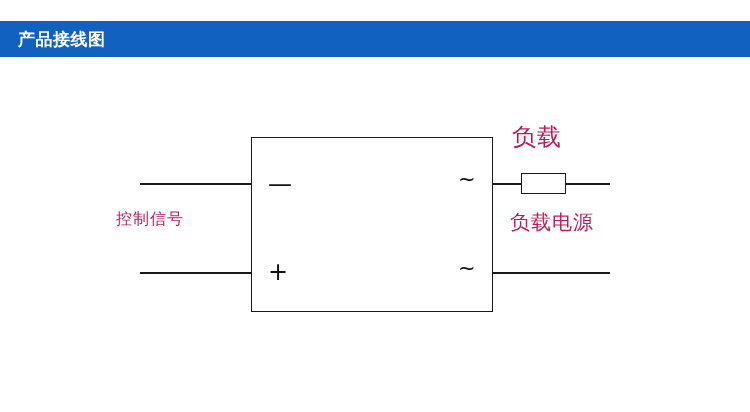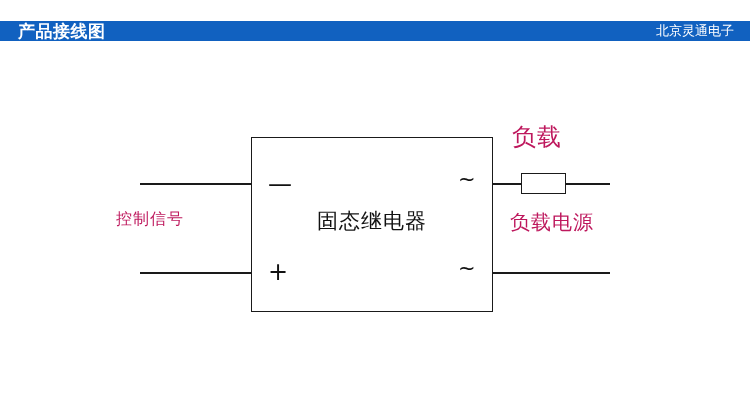--- a/index.html
+++ b/index.html
@@ -19,21 +19,21 @@
     height: 412px;
     background: #ffffff;
   }
 
   
   .header {
     position: absolute;
     left: 0;
     top: 21px;
     width: 750px;
-    height: 20px;
+    height: 36px;
     background: #1161c0;
     display: flex;
     align-items: center;
   }
   .header-left {
     display: flex;
     align-items: baseline;
     margin-left: 18px;
   }
   .header-title-cn {
@@ -139,35 +139,33 @@
 </style>
 </head>
 <body>
 
 <div class="page">
 
   <div class="header">
     <div class="header-left">
       <span class="header-title-cn">产品接线图</span>
     </div>
-    <div class="header-right">北京灵通电子</div>
   </div>
 
   <div class="diagram">
 
     <div class="wire wire-in-top"></div>
     <div class="wire wire-in-bot"></div>
     <div class="wire wire-out-top-a"></div>
     <div class="wire wire-out-top-b"></div>
     <div class="wire wire-out-bot"></div>
 
     <div class="load-symbol"></div>
 
     <div class="relay-box"></div>
-    <div class="relay-label">固态继电器</div>
 
     <div class="term term-minus">—</div>
     <div class="term term-plus">+</div>
     <div class="term term-ac-top">~</div>
     <div class="term term-ac-bot">~</div>
 
     <div class="label label-control">控制信号</div>
     <div class="label label-load">负载</div>
     <div class="label label-supply">负载电源</div>
 

